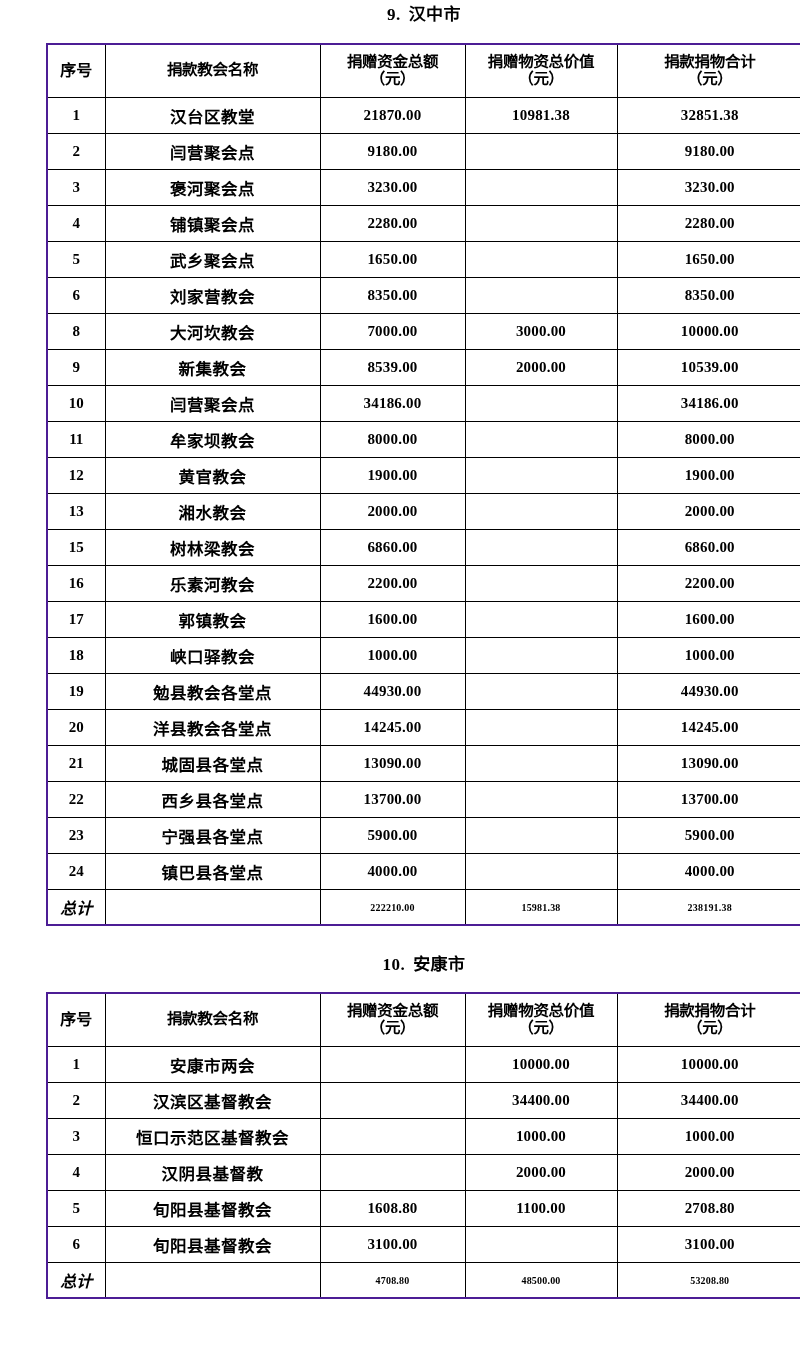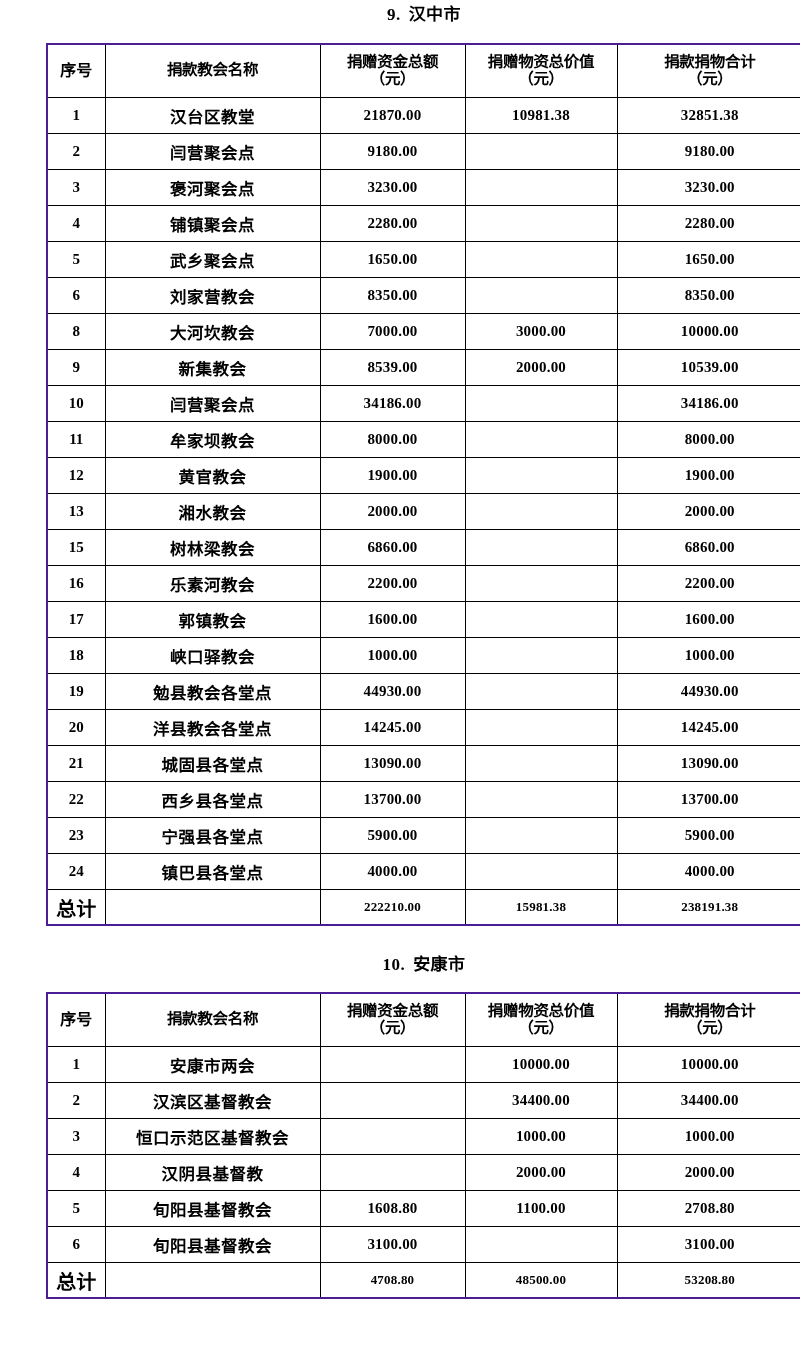--- a/index.html
+++ b/index.html
@@ -83,25 +83,26 @@
     letter-spacing: 0.5px;
   }
   td.num {
     font-size: 15px;
     font-family: "Liberation Serif", "DejaVu Serif", serif;
     letter-spacing: 0.2px;
   }
 
   tr.total-row td { height: 34px; }
   tr.total-row td.idx {
-    font-size: 20px;
+    font-size: 16px;
     font-family: "DejaVu Sans", "Liberation Sans", sans-serif;
     letter-spacing: 0;
-  }
-  tr.total-row td.num { font-size: 13px; }
+    font-style: italic;
+  }
+  tr.total-row td.num { font-size: 10px; }
 
   
   .gap-title-top-1 { height: 6px; }
   .gap-title-table-1 { height: 20px; }
   .gap-between { height: 30px; }
   .gap-title-table-2 { height: 19px; }
 </style>
 </head>
 <body>
 

